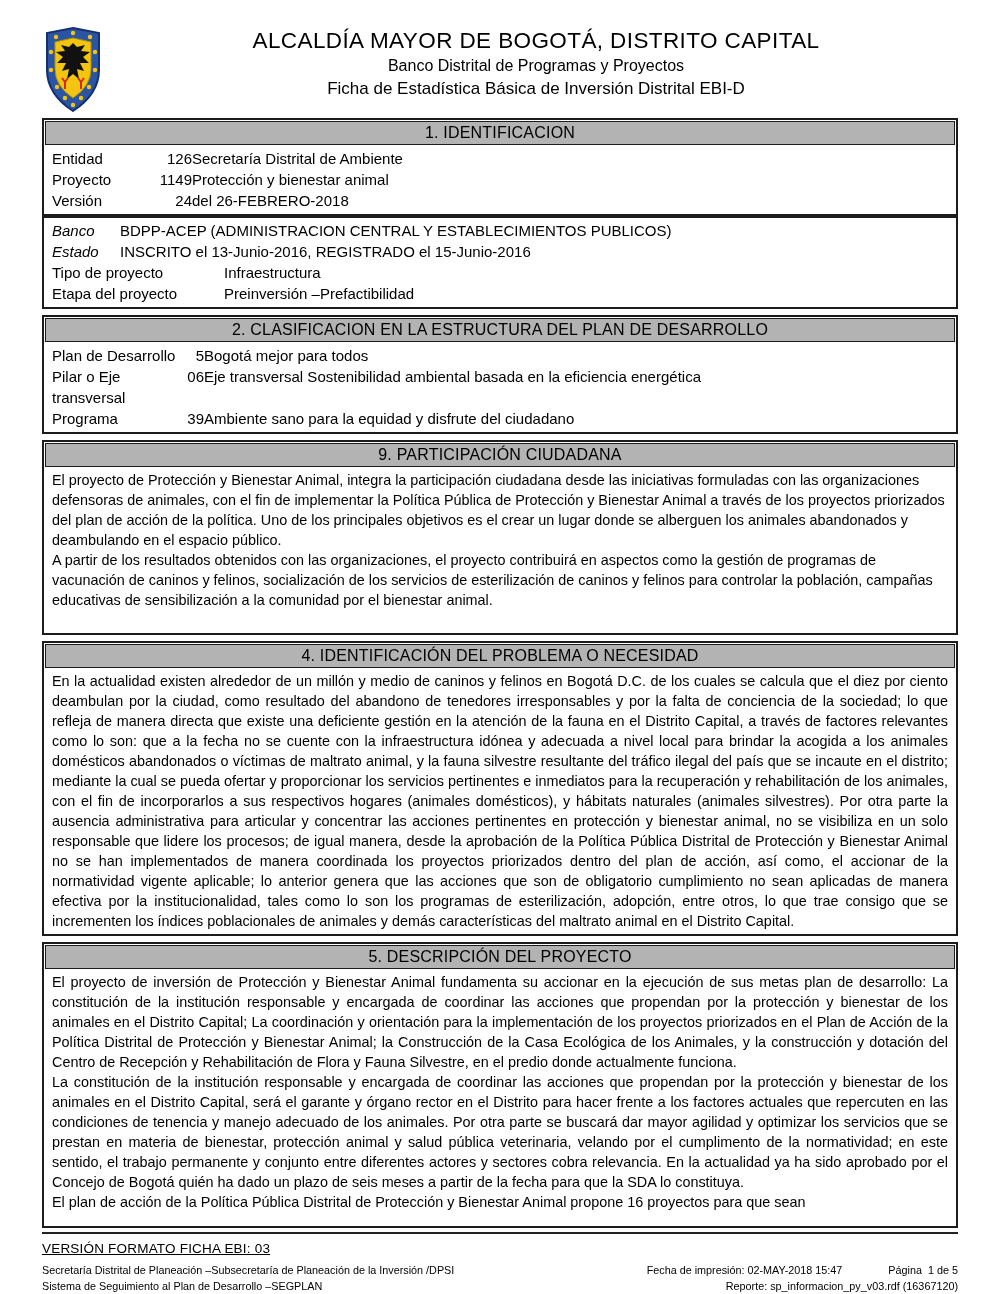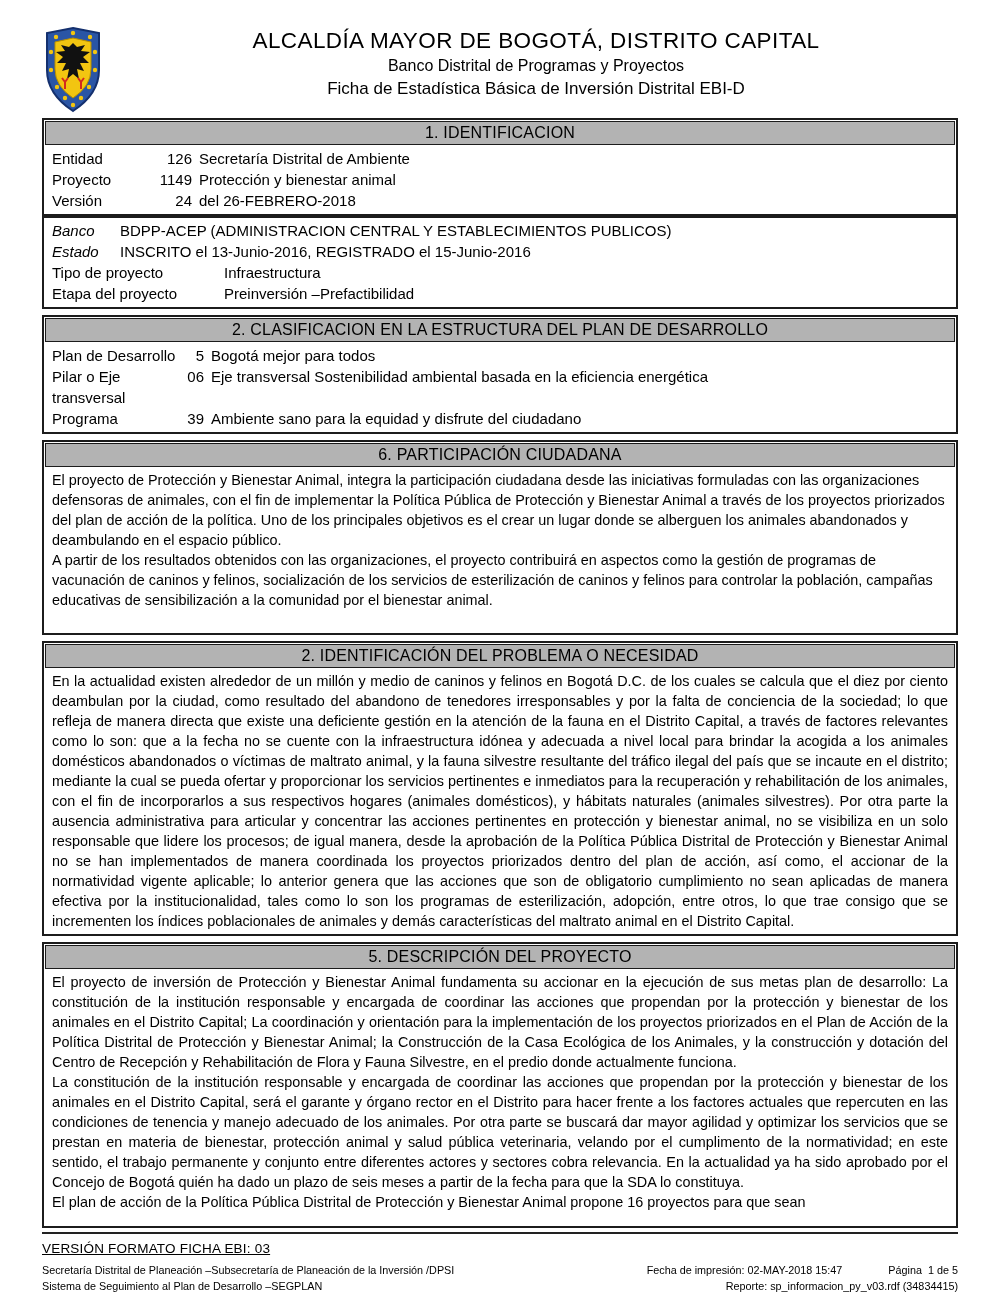--- a/index.html
+++ b/index.html
@@ -26,21 +26,21 @@
     background:#b3b3b3; border:1px solid #1c1c1c; margin:1px;
     text-align:center; font-size:16px; line-height:19px; padding:1px 0 2px 0;
     letter-spacing:.2px;
   }
   .sec-body { padding:2px 8px 3px 8px; font-size:15px; }
   .row { display:flex; line-height:21px; }
   .lbl { flex:0 0 auto; }
   .w100 { width:100px; } .w68 { width:68px;font-style:italic; } .w172 { width:172px; } .w132 { width:132px; }
   .num { flex:0 0 auto; text-align:right; }
   .n40 { width:40px; } .n20 { width:20px; }
-  .val { margin-left:7px; }
+  .val { }
   .para { font-size:14.4px; line-height:20px; }
   .just { text-align:justify; }
   .body-part { min-height:160px; }
   
   .footer { margin-top:auto; padding-top:4px; }
   .f-rule { border-top:2px solid #222; height:0; margin-bottom:7px; }
   .f-version { font-size:13.5px; margin-bottom:6px; letter-spacing:.2px;text-decoration:underline; }
   .f-cols { font-size:10.8px; }
   .f-row { display:flex; line-height:16px; }
   .f-left { flex:1 1 auto; }
@@ -143,29 +143,29 @@
       </div>
       <div class="row">
         <span class="lbl w132">Programa</span>
         <span class="num n20">39</span>
         <span class="val">Ambiente sano para la equidad y disfrute del ciudadano</span>
       </div>
     </div>
   </section>
 
   <section class="box mt6">
-    <div class="sec-head">6. PARTICIPACIÓN CIUDADANA</div>
+    <div class="sec-head">9. PARTICIPACIÓN CIUDADANA</div>
     <div class="sec-body body-part">
       <div class="para">El proyecto de Protección y Bienestar Animal, integra la participación ciudadana desde las iniciativas formuladas con las organizaciones defensoras de animales, con el fin de implementar la Política Pública de Protección y Bienestar Animal a través de los proyectos priorizados del plan de acción de la política. Uno de los principales objetivos es el crear un lugar donde se alberguen los animales abandonados y deambulando en el espacio público.</div>
       <div class="para">A partir de los resultados obtenidos con las organizaciones, el proyecto contribuirá en aspectos como la gestión de programas de vacunación de caninos y felinos, socialización de los servicios de esterilización de caninos y felinos para controlar la población, campañas educativas de sensibilización a la comunidad por el bienestar animal.</div>
     </div>
   </section>
 
   <section class="box mt6">
-    <div class="sec-head">2. IDENTIFICACIÓN DEL PROBLEMA O NECESIDAD</div>
+    <div class="sec-head">4. IDENTIFICACIÓN DEL PROBLEMA O NECESIDAD</div>
     <div class="sec-body">
       <div class="para just">En la actualidad existen alrededor de un millón y medio de caninos y felinos en Bogotá D.C. de los cuales se calcula que el diez por ciento deambulan por la ciudad, como resultado del abandono de tenedores irresponsables y por la falta de conciencia de la sociedad;  lo que refleja de manera directa que existe una deficiente gestión en la atención de la fauna en el Distrito Capital, a través de factores relevantes como lo son: que a la fecha no se cuente con la infraestructura idónea y adecuada a nivel local para brindar la acogida a los animales domésticos abandonados o víctimas de maltrato animal, y la fauna silvestre resultante del tráfico ilegal del país que se incaute en el distrito; mediante la cual se pueda ofertar y  proporcionar los servicios pertinentes e inmediatos para la recuperación y rehabilitación de los animales, con el fin de incorporarlos a sus respectivos hogares (animales domésticos), y hábitats naturales (animales silvestres). Por otra parte la ausencia administrativa para articular y concentrar las acciones pertinentes en protección y bienestar animal, no se visibiliza en un solo responsable que lidere los procesos; de igual manera, desde la aprobación de la Política Pública Distrital de Protección y Bienestar Animal no se han implementados de manera coordinada los proyectos priorizados dentro del plan de acción, así como, el accionar de la normatividad vigente aplicable; lo anterior genera que las acciones que son de obligatorio cumplimiento no sean aplicadas de manera efectiva por la institucionalidad, tales como lo son los programas de esterilización, adopción, entre otros, lo que trae consigo que se incrementen los índices poblacionales de animales y demás características del maltrato animal en el Distrito Capital.</div>
     </div>
   </section>
 
   <section class="box mt6 grow">
     <div class="sec-head">5. DESCRIPCIÓN DEL PROYECTO</div>
     <div class="sec-body">
       <div class="para just">El proyecto de inversión de Protección y Bienestar Animal fundamenta su accionar en la ejecución de sus metas plan de desarrollo: La constitución de la institución responsable y encargada de coordinar las acciones que propendan por la protección y bienestar de los animales en el Distrito Capital; La coordinación y orientación para la implementación de los proyectos priorizados en el Plan de Acción de la Política Distrital de Protección y Bienestar Animal; la Construcción de la Casa Ecológica de los Animales, y la construcción y dotación del Centro de Recepción y Rehabilitación de Flora y Fauna Silvestre, en el predio donde actualmente funciona.</div>
       <div class="para just">La constitución de la institución responsable y encargada de coordinar las acciones que propendan por la protección y bienestar de los animales en el Distrito Capital, será el garante y órgano rector en el Distrito para hacer frente a los factores actuales que repercuten en las condiciones de tenencia y manejo adecuado de los animales. Por otra parte se buscará dar mayor agilidad y optimizar los servicios que se prestan en materia de  bienestar, protección animal y salud pública veterinaria, velando por el cumplimento de la normatividad; en este sentido, el trabajo permanente y conjunto entre diferentes actores y sectores cobra relevancia. En la actualidad ya ha sido aprobado por el Concejo de Bogotá quién ha dado un plazo de seis meses a partir de la fecha para que la SDA lo constituya.</div>
@@ -177,18 +177,18 @@
     <div class="f-rule"></div>
     <div class="f-version">VERSIÓN FORMATO FICHA EBI: 03</div>
     <div class="f-cols">
       <div class="f-row">
         <span class="f-left">Secretaría Distrital de Planeación –Subsecretaría de Planeación de la Inversión /DPSI</span>
         <span>Fecha de impresión: 02-MAY-2018 15:47</span>
         <span class="f-page pre">Página  1 de 5</span>
       </div>
       <div class="f-row">
         <span class="f-left">Sistema de Seguimiento al Plan de Desarrollo –SEGPLAN</span>
-        <span class="f-right-only">Reporte: sp_informacion_py_v03.rdf (34834415)</span>
+        <span class="f-right-only">Reporte: sp_informacion_py_v03.rdf (16367120)</span>
       </div>
     </div>
   </div>
 
 </div>
 
 </body></html>

